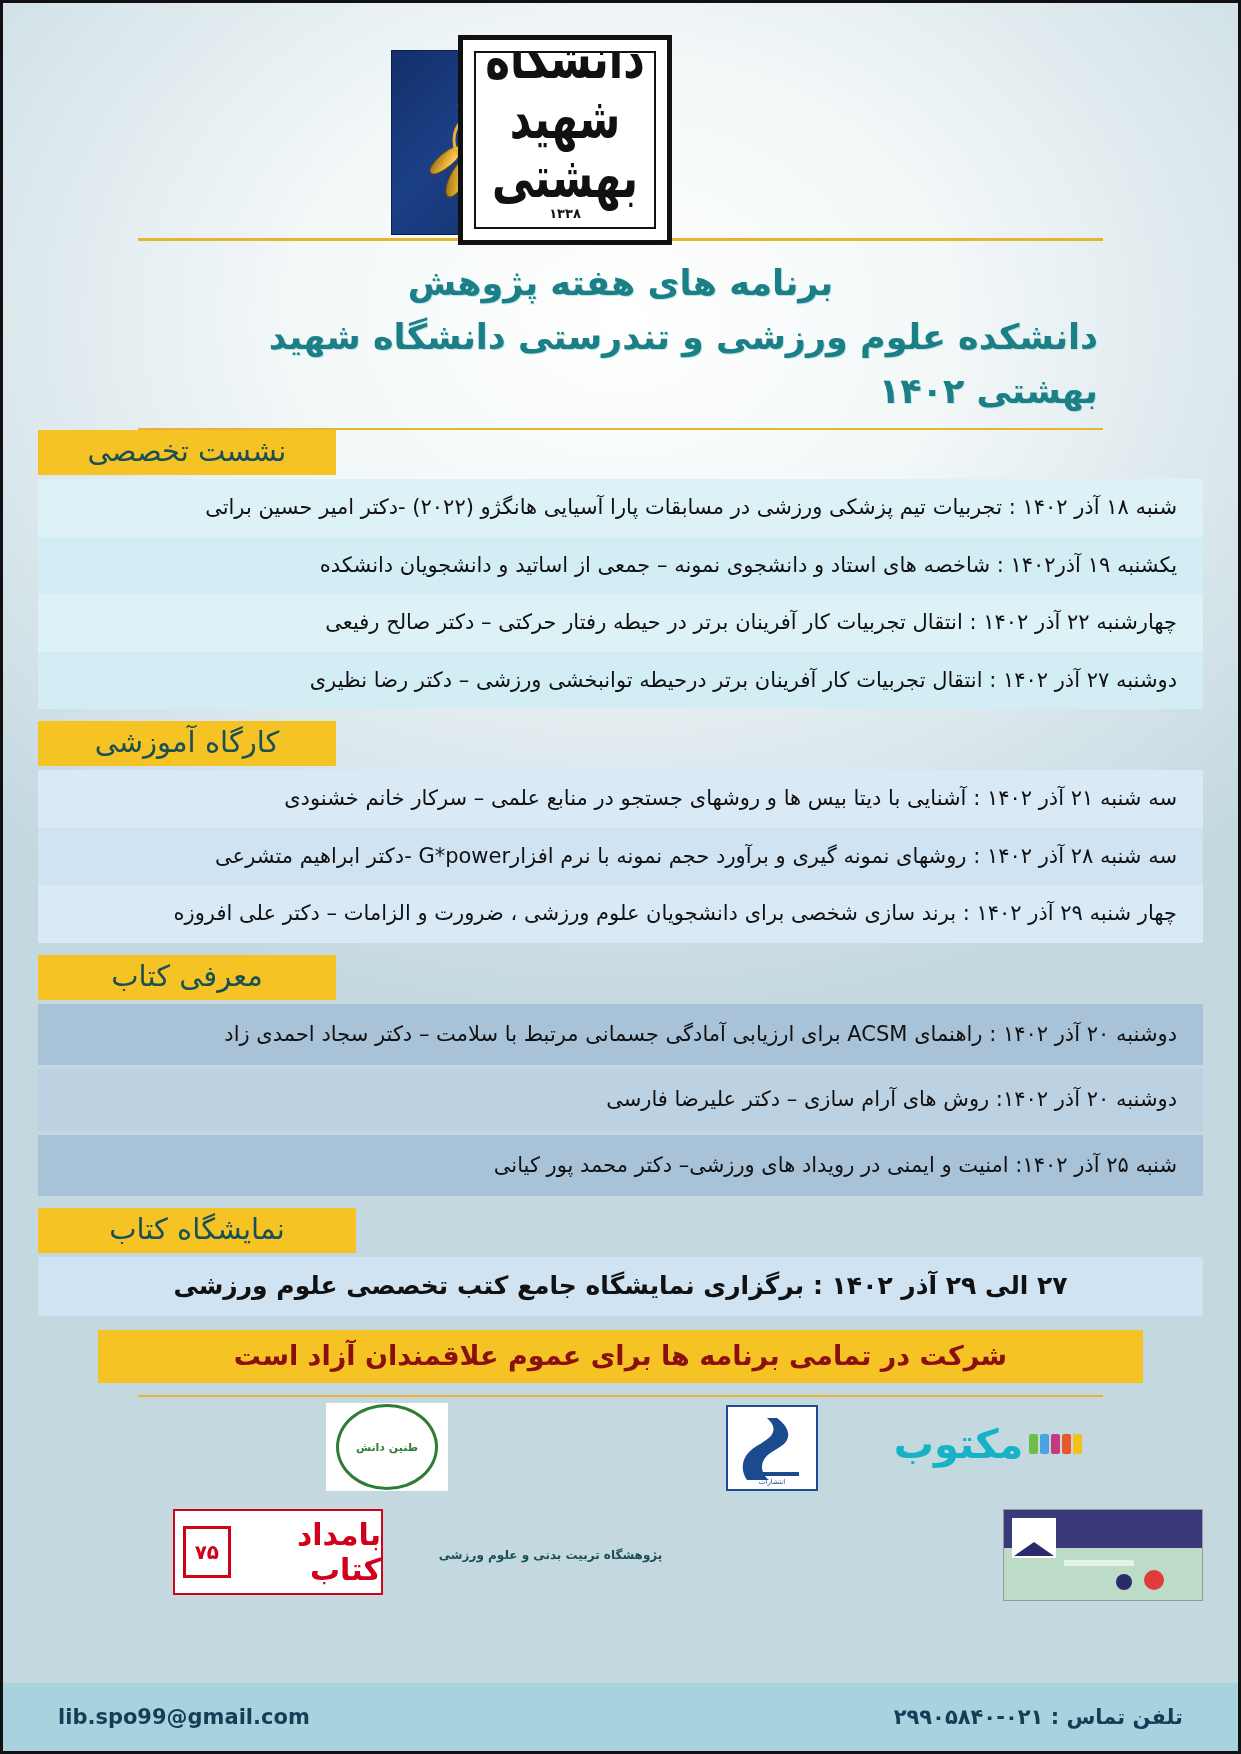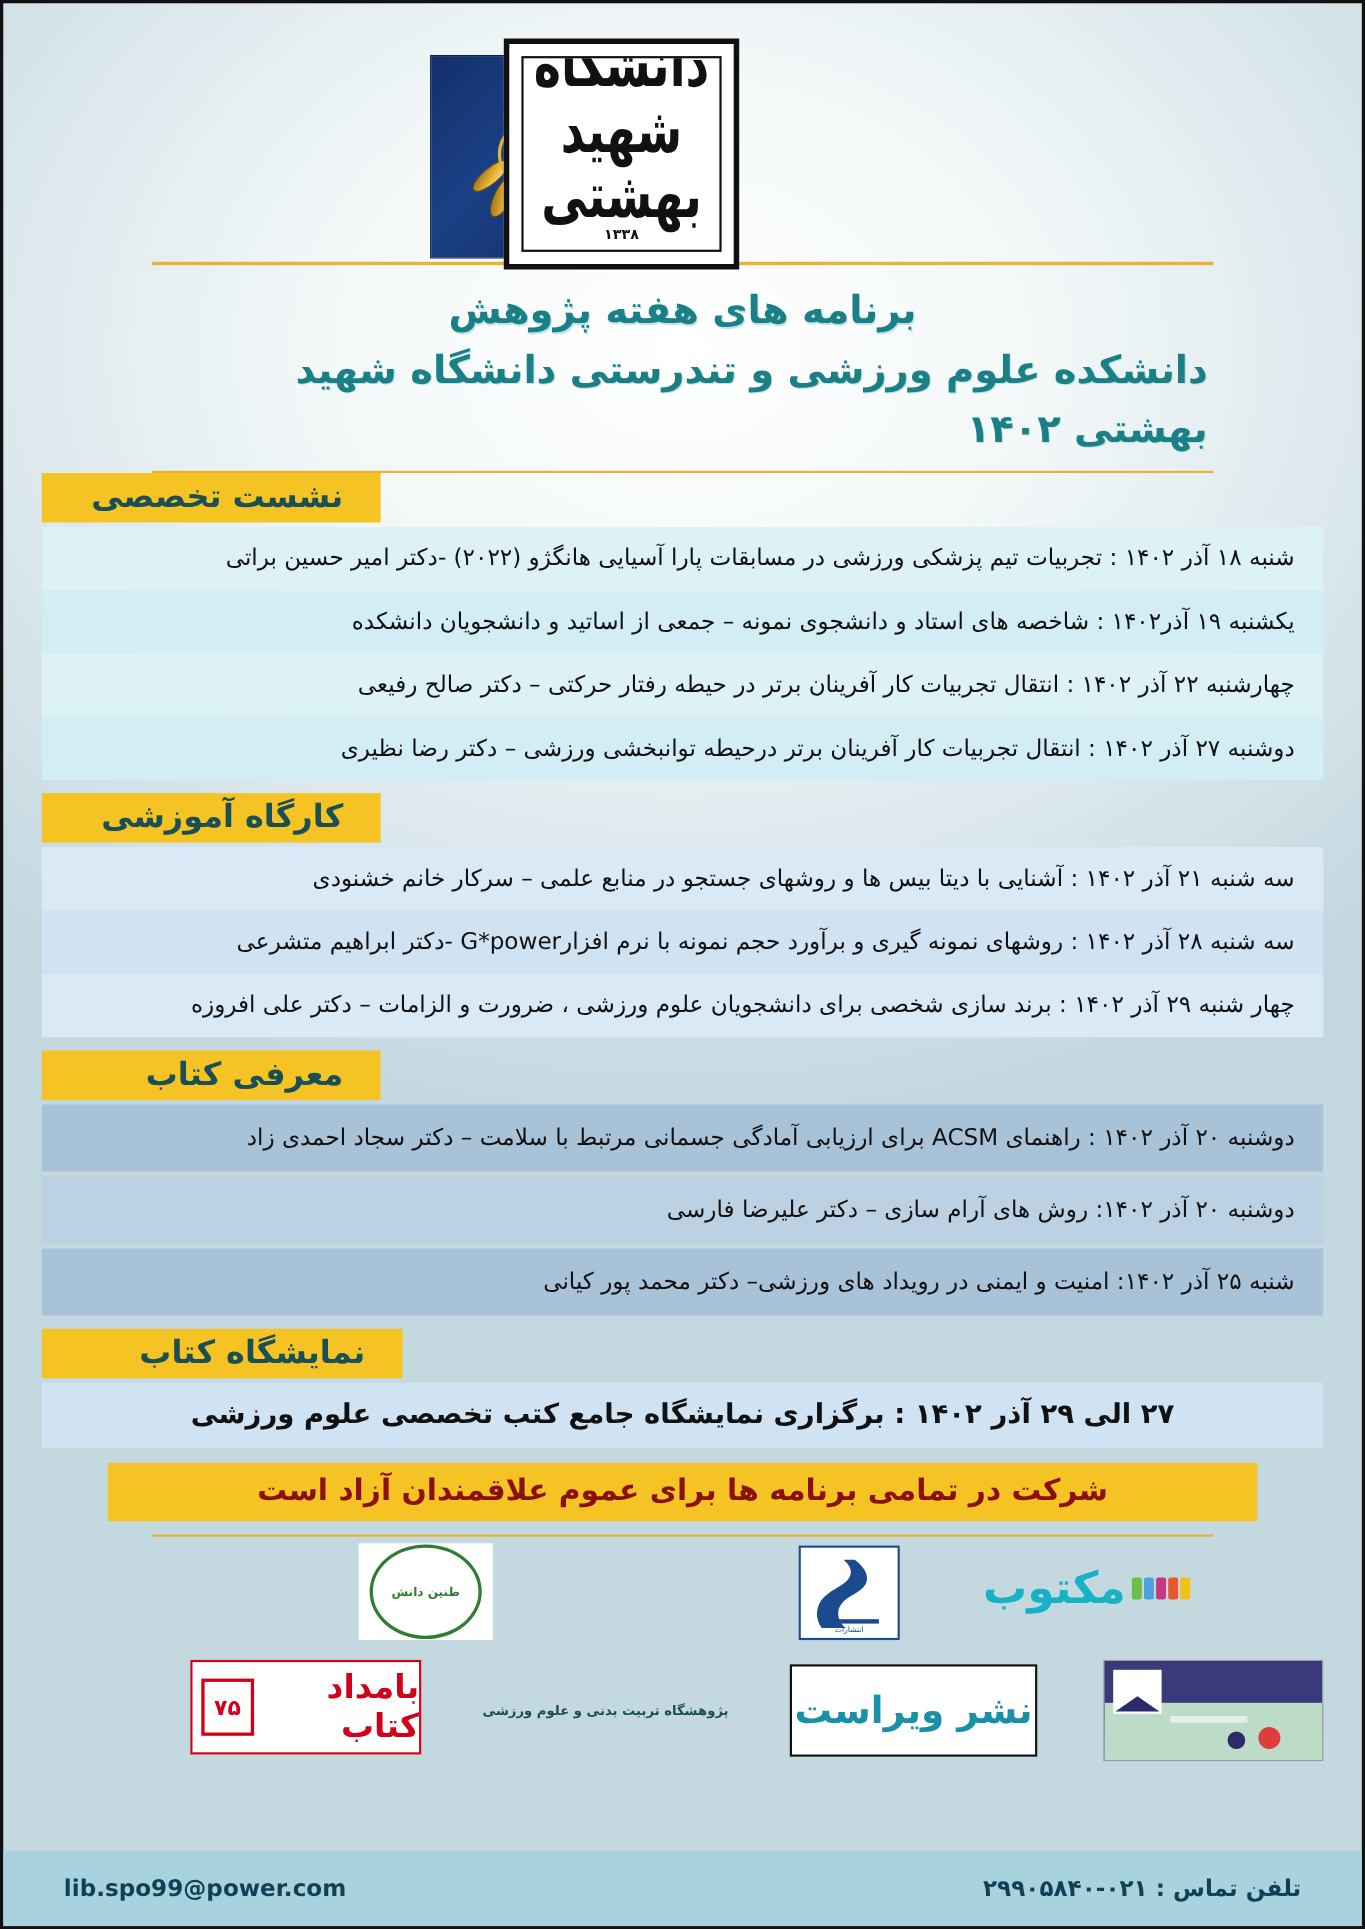--- a/index.html
+++ b/index.html
@@ -125,23 +125,24 @@
   }
   .sec-head {
     display: flex;
     justify-content: flex-end;
     margin-bottom: 4px;
   }
   .sec-head .tag {
     background: #f5c324;
     color: #1a4f55;
     font-size: 29px;
-    font-weight: bold;
-    padding: 3px 34px 6px 44px;
+    font-weight: normal;
+    padding: 3px 34px 6px 34px;
     min-width: 230px;
+    text-align: center;
     line-height: 1.25;
   }
   .sec-head .tag.wide { min-width: 250px; }
 
   
   .rows {
     margin-bottom: 12px;
   }
   .row {
     font-size: 21px;
@@ -391,32 +392,29 @@
         <rect x="0" y="0" width="198" height="90" fill="#3a3a7a"></rect>
         <rect x="0" y="38" width="198" height="52" fill="#bcdcc8"></rect>
         <rect x="8" y="8" width="44" height="40" fill="#ffffff"></rect>
         <path d="M10 46 l20 -14 l20 14 z" fill="#2b2b6b"></path>
         <circle cx="150" cy="70" r="10" fill="#e23b3b"></circle>
         <circle cx="120" cy="72" r="8" fill="#2b2b6b"></circle>
         <rect x="60" y="50" width="70" height="6" fill="#ffffff" opacity="0.6"></rect>
       </svg>
     </div>
 
-    <div class="sp sp6">
-      <div class="t">نشر ویراست</div>
-    </div>
 
     <div class="sp sp7">
       <div class="sp-label">پژوهشگاه تربیت بدنی و علوم ورزشی</div>
     </div>
 
     <div class="sp sp8">
       <div class="bam">بامداد کتاب</div>
       <div class="sq">۷۵</div>
     </div>
   </div>
 
   <div class="footer">
     <div class="phone">تلفن تماس : ۰۲۱-۲۹۹۰۵۸۴۰</div>
-    <div class="email">lib.spo99@power.com</div>
+    <div class="email">lib.spo99@gmail.com</div>
   </div>
 
 </div>
 
 </body></html>

